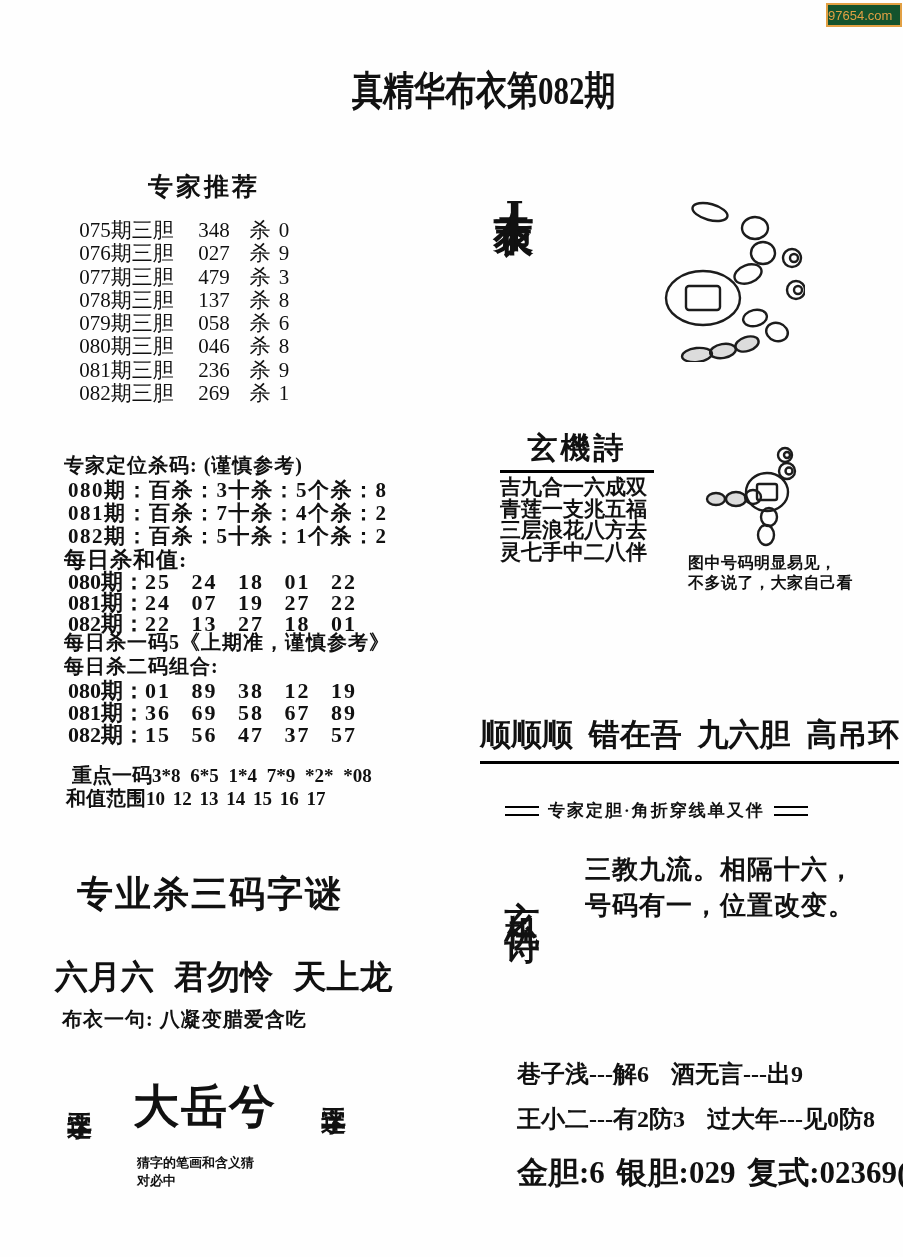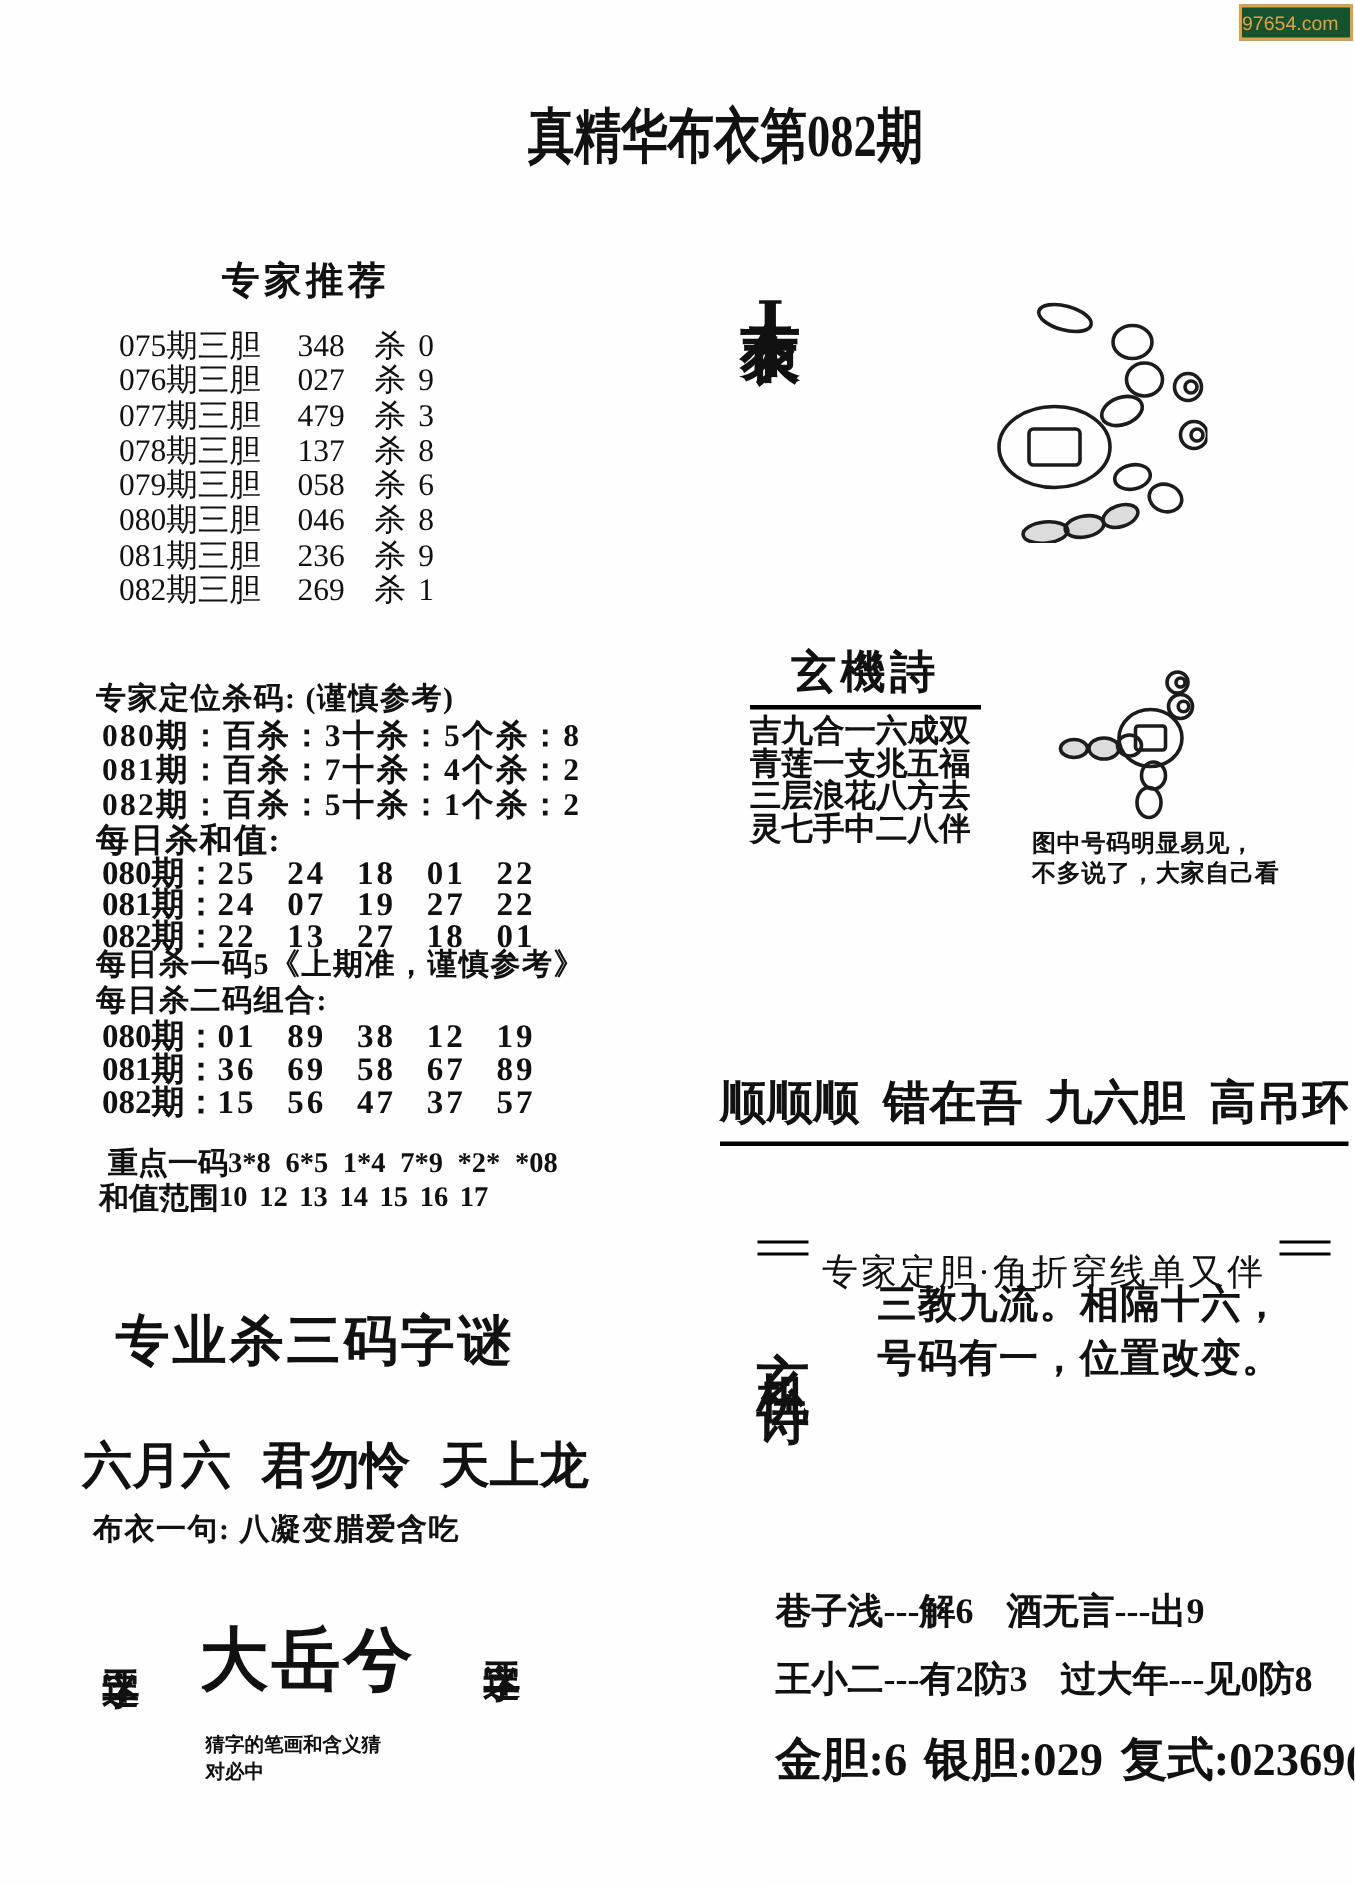--- a/index.html
+++ b/index.html
@@ -45,21 +45,21 @@
   .xuanji-box{left:500px;top:428px;width:154px;}
   .xuanji-box .hdr{font-size:30px;font-weight:bold;letter-spacing:3px;text-align:center;
     border-bottom:3px solid #000;padding-bottom:1px;margin-bottom:4px;}
   .xuanji-box .ln{font-size:21px;font-weight:bold;line-height:21.5px;white-space:nowrap;}
   .sketch-caption{left:688px;top:553px;font-size:16px;font-weight:bold;line-height:20px;letter-spacing:0.5px;white-space:nowrap;}
 
   .turn-title{left:548px;top:630px;font-size:35px;font-weight:bold;letter-spacing:4px;word-spacing:10px;white-space:nowrap;}
   .turn-riddle{left:480px;top:714px;font-size:31px;font-weight:bold;word-spacing:8px;
     border-bottom:3px solid #000;padding-bottom:5px;white-space:nowrap;}
   .turn-sub{left:505px;top:799px;display:flex;align-items:center;gap:9px;}
-  .turn-sub .txt{font-size:24px;font-weight:normal;letter-spacing:2px;white-space:nowrap;margin-top:33px;}
+  .turn-sub .txt{font-size:17px;font-weight:bold;letter-spacing:2px;white-space:nowrap;}
   .dbl{width:34px;height:6px;border-top:2px solid #000;border-bottom:2px solid #000;}
 
   .xuanji2-vert{left:497px;top:872px;font-size:35px;font-weight:bold;letter-spacing:14px;}
   .xuanji2-poem{left:585px;top:852px;font-size:26px;font-weight:bold;line-height:36px;letter-spacing:1px;white-space:nowrap;}
 
   .br-line1{left:517px;top:1058px;font-size:24px;font-weight:bold;word-spacing:5px;}
   .br-line2{left:517px;top:1103px;font-size:24px;font-weight:bold;word-spacing:5px;}
   .br-line3{left:517px;top:1152px;font-size:31px;font-weight:bold;word-spacing:4px;}
 
   

